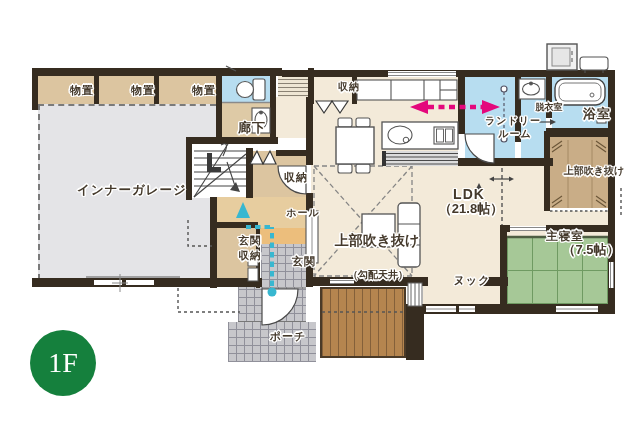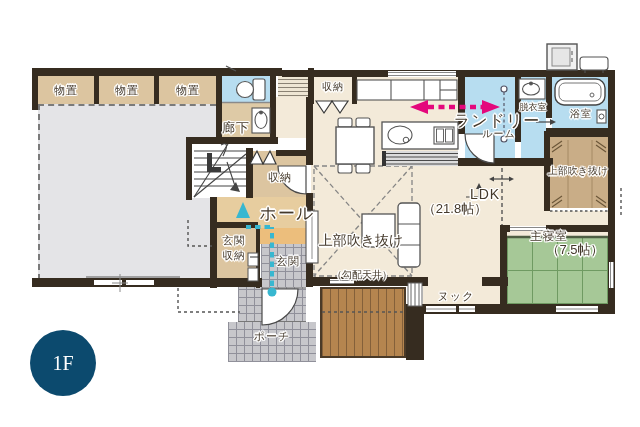--- a/index.html
+++ b/index.html
@@ -2,28 +2,28 @@
 <html><head>
 <meta charset="utf-8">
 <style>
   html,body{margin:0;padding:0;background:#fff;}
   .plan{position:relative;width:640px;height:427px;background:#fff;overflow:hidden;
         font-family:"Liberation Sans","DejaVu Sans",sans-serif;}
   .room{position:absolute;box-sizing:border-box;}
   .tile{background-color:#c7c7cb;
         background-image:repeating-linear-gradient(0deg,#90909a 0 1px,transparent 1px 8px),
                          repeating-linear-gradient(90deg,#90909a 0 1px,transparent 1px 8px);}
-  .lbl{position:absolute;transform:translate(-50%,-50%);font-weight:400;color:#44392b;
+  .lbl{position:absolute;transform:translate(-50%,-50%);font-weight:700;color:#44392b;
        white-space:nowrap;letter-spacing:1px;z-index:5;
        text-shadow:-1px -1px 0 #fff,1px -1px 0 #fff,-1px 1px 0 #fff,1px 1px 0 #fff,
-                   0 -1.5px 0 #fff,0 1.5px 0 #fff,-1.5px 0 0 #fff,1.5px 0 0 #fff;}
+                   0 -1.5px 0 #fff,0 1.5px 0 #fff,-1.5px 0 0 #fff,1.5px 0 0 #fff;padding-left:32px;}
   svg.overlay{position:absolute;left:0;top:0;z-index:3;}
   .badge{position:absolute;left:30px;top:330px;width:66px;height:66px;border-radius:50%;
-         background:#0c4a6e;color:#fff;display:flex;align-items:center;justify-content:center;
-         font-family:"Liberation Serif","DejaVu Serif",serif;font-size:20px;z-index:6;}
+         background:#15803d;color:#fff;display:flex;align-items:center;justify-content:center;
+         font-family:"Liberation Serif","DejaVu Serif",serif;font-size:28px;z-index:6;}
 </style>
 </head>
 <body>
 
 <div class="plan">
 
   <div class="room" style="left:38px;top:104px;width:178px;height:176px;background:#e4e4e7;
               border-left:2px dashed #7a7a7a;border-top:2px dashed #7a7a7a;"></div>
   <div class="room" style="left:38px;top:76px;width:56px;height:28px;background:#dcc5a0;"></div>
   <div class="room" style="left:99px;top:76px;width:55px;height:28px;background:#dcc5a0;"></div>
@@ -287,35 +287,36 @@
       <line x1="272" y1="286" x2="272" y2="227" stroke="#38b7d0" stroke-width="4" stroke-dasharray="5.5,4"></line>
       <line x1="270" y1="227" x2="246" y2="227" stroke="#38b7d0" stroke-width="4" stroke-dasharray="5.5,4"></line>
       <polygon points="236,218 250,218 243,202" fill="#38b7d0"></polygon>
     </g>
   </svg>
 
   <div class="lbl" style="left:66px;top:90px;font-size:11px;">物置</div>
   <div class="lbl" style="left:127px;top:90px;font-size:11px;">物置</div>
   <div class="lbl" style="left:188px;top:90px;font-size:11px;">物置</div>
   <div class="lbl" style="left:236px;top:128px;font-size:13px;">廊下</div>
+  <div class="lbl" style="left:116px;top:190px;font-size:12.5px;">インナーガレージ</div>
   <div class="lbl" style="left:280px;top:177px;font-size:11px;">収納</div>
   <div class="lbl" style="left:333px;top:87px;font-size:10px;">収納</div>
-  <div class="lbl" style="left:497px;top:121px;font-size:16px;">ランドリー</div>
+  <div class="lbl" style="left:497px;top:121px;font-size:10px;">ランドリー</div>
   <div class="lbl" style="left:499px;top:134px;font-size:10px;text-align:center;">ルーム</div>
   <div class="lbl" style="left:533px;top:107px;font-size:9px;letter-spacing:0;">脱衣室</div>
-  <div class="lbl" style="left:581px;top:114px;font-size:10px;">浴室</div>
+  <div class="lbl" style="left:581px;top:114px;font-size:13px;">浴室</div>
   <div class="lbl" style="left:578px;top:171px;font-size:10px;letter-spacing:0;">上部吹き抜け</div>
-  <div class="lbl" style="left:453px;top:194px;font-size:14px;margin-left:32px;">LDK</div>
+  <div class="lbl" style="left:453px;top:194px;font-size:14px;">LDK</div>
   <div class="lbl" style="left:455px;top:209px;font-size:13px;letter-spacing:0;">（21.8帖）</div>
-  <div class="lbl" style="left:287px;top:213px;font-size:17px;">ホール</div>
+  <div class="lbl" style="left:287px;top:213px;font-size:10px;">ホール</div>
   <div class="lbl" style="left:234px;top:241px;font-size:10.5px;">玄関</div>
   <div class="lbl" style="left:234px;top:256px;font-size:10.5px;">収納</div>
   <div class="lbl" style="left:288px;top:261px;font-size:11px;">玄関</div>
   <div class="lbl" style="left:361px;top:241px;font-size:14px;letter-spacing:0;">上部吹き抜け</div>
   <div class="lbl" style="left:362px;top:255px;font-size:10px;letter-spacing:0;margin-top:20px;">（勾配天井）</div>
-  <div class="lbl" style="left:456px;top:296px;font-size:11px;">ヌック</div>
+  <div class="lbl" style="left:456px;top:280px;font-size:11px;">ヌック</div>
   <div class="lbl" style="left:549px;top:236px;font-size:11.5px;">主寝室</div>
   <div class="lbl" style="left:575px;top:250px;font-size:13px;letter-spacing:0;">（7.5帖）</div>
   <div class="lbl" style="left:272px;top:336px;font-size:11px;">ポーチ</div>
 
   <div class="badge">1F</div>
 
 </div>
 
 </body></html>

